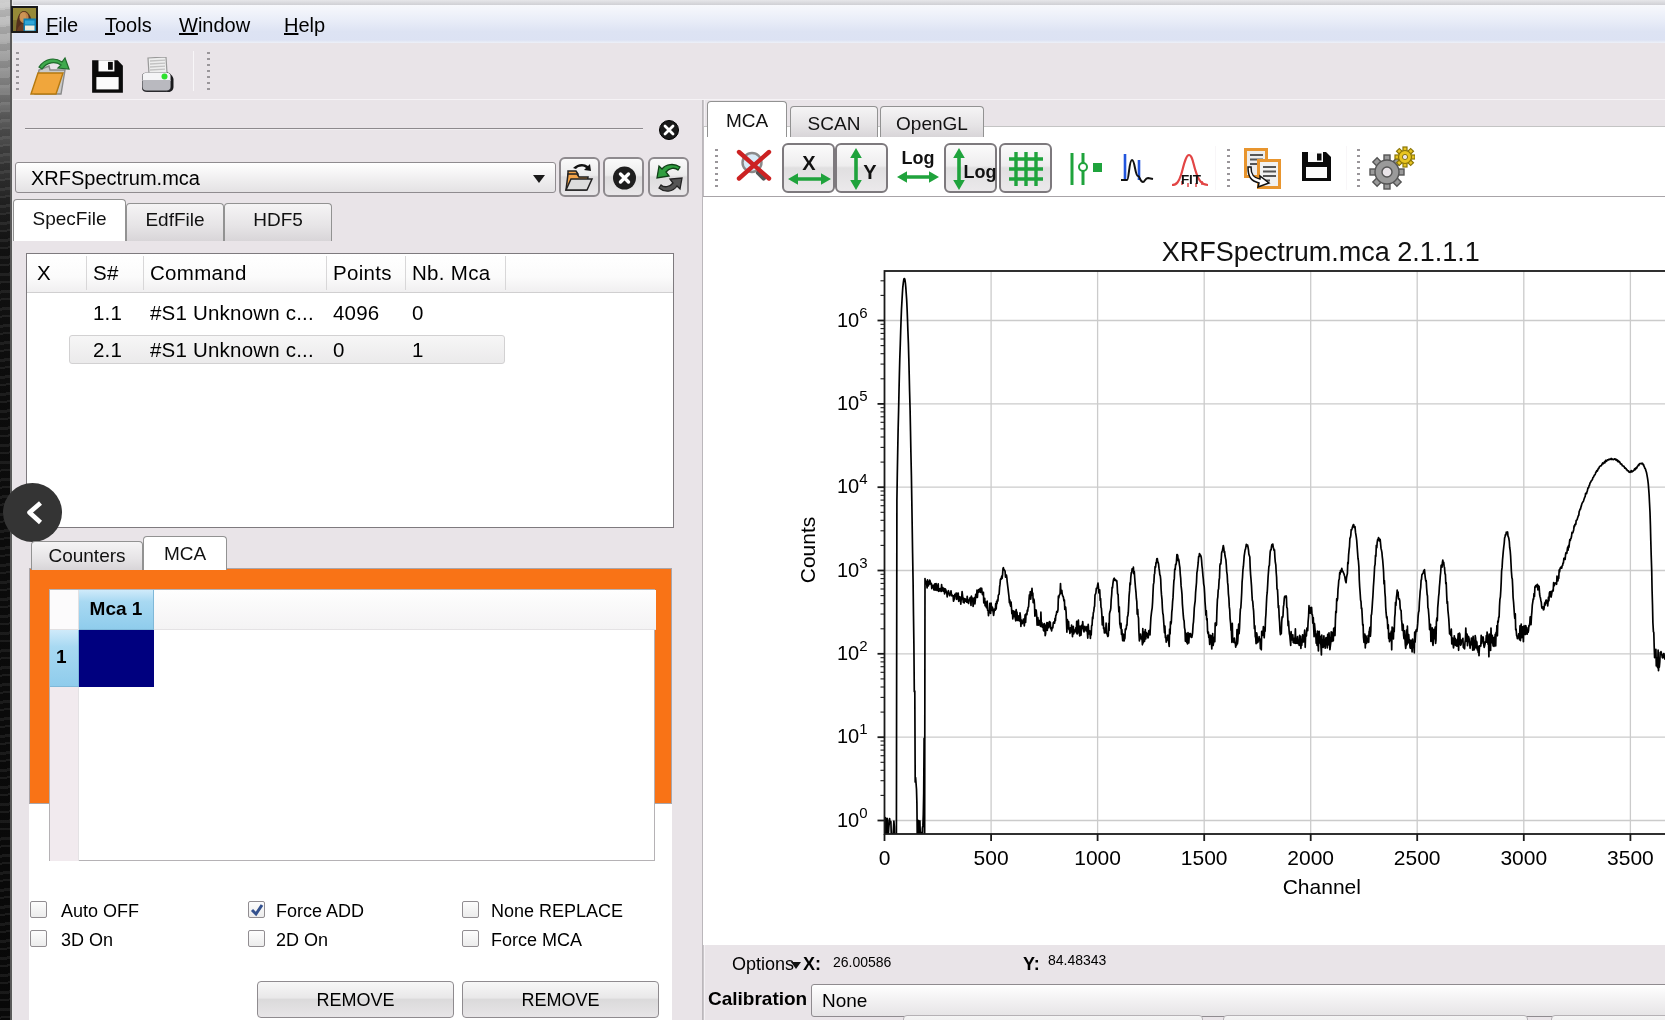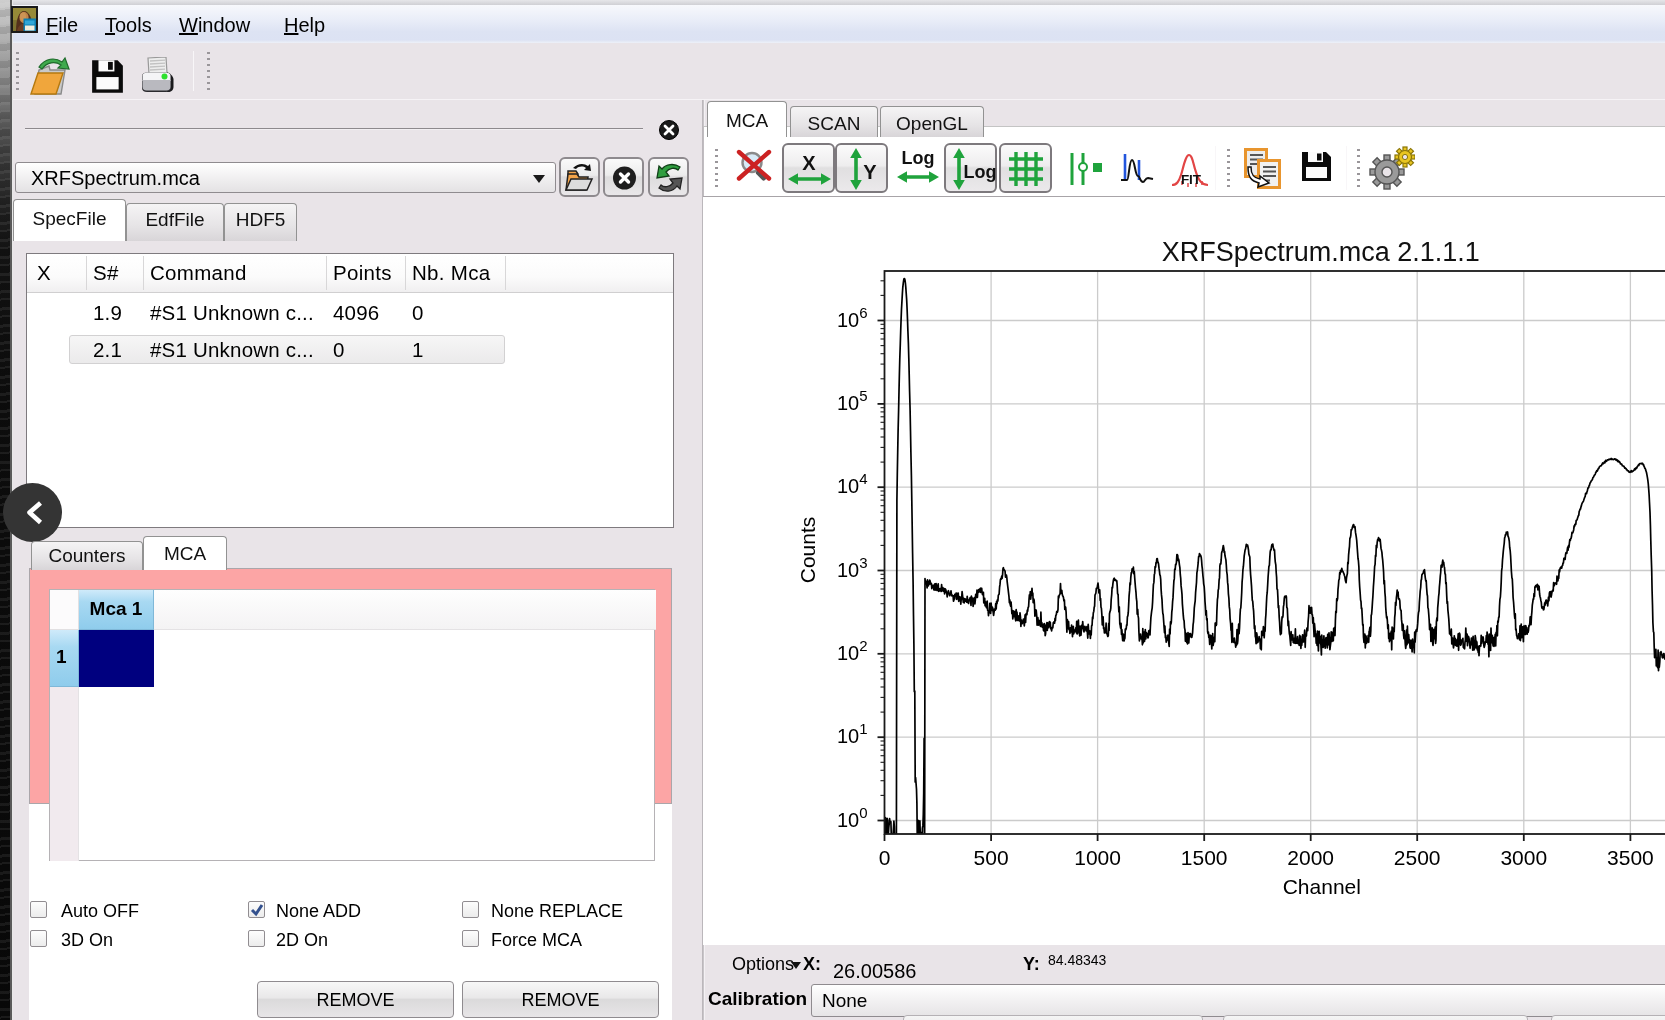--- a/index.html
+++ b/index.html
@@ -32,34 +32,34 @@
 #srcclose{left:646px;top:20px;width:20px;height:20px}
 #combo{left:2px;top:62px;width:541px;height:31px;border:1px solid #8f8b8f;border-radius:3px;
   background:linear-gradient(#ffffff,#f1f0f1 50%,#e4e2e4);font-size:20px}
 #combo .txt{position:absolute;left:15px;top:4px}
 #combo .arr{position:absolute;right:10px;top:12px;width:0;height:0;border:6px solid rgba(0,0,0,0);border-top:8px solid #1a1a1a}
 .cbtn{position:absolute;top:57px;width:41px;height:40px;border:2px solid #8e8a8e;border-radius:6px;
   background:linear-gradient(#fafafa,#ececec 45%,#dddcdd 50%,#e9e7e9)}
 
 #tabSpec{left:0px;top:99px;width:113px;height:42px;font-size:19px;padding-top:8px}
 #tabEdf{left:113px;top:103px;width:98px;height:38px;font-size:19px;padding-top:5px}
-#tabHdf{left:211px;top:103px;width:73px;height:38px;font-size:19px;padding-top:5px}
+#tabHdf{left:211px;top:103px;width:108px;height:38px;font-size:19px;padding-top:5px}
 
 #bigtable{left:13px;top:153px;width:648px;height:275px;background:#fff;border:1px solid #7e7a7e}
 #bigtable .hdr{position:absolute;left:0;top:0;width:646px;height:39px;
   background:linear-gradient(#ffffff,#fbfbfb 60%,#f0eff0);border-bottom:1px solid #d0cfd0;font-size:20.5px;letter-spacing:0.3px}
 #bigtable .hc{position:absolute;top:7px}
 #bigtable .vsep{position:absolute;top:2px;width:1px;height:34px;background:#d8d7d8}
 #bigtable .cell{position:absolute;font-size:20.5px;letter-spacing:0.2px}
 #row2hl{position:absolute;left:42px;top:81px;width:436px;height:29px;border:1px solid #d2d1d2;border-radius:3px;
   background:linear-gradient(#f6f6f6,#ebeaeb)}
 
 #tabCounters{left:18px;top:441px;width:112px;height:29px;font-size:19px;padding-top:3px}
 #tabMca{left:130px;top:436px;width:84px;height:34px;font-size:19px;padding-top:6px}
-#groupbox{left:16px;top:468px;width:643px;height:236px;border:1px solid #aaa6aa;background:#fca5a5}
+#groupbox{left:16px;top:468px;width:643px;height:236px;border:1px solid #aaa6aa;background:#f97316}
 #mcatable{position:absolute;left:19px;top:20px;width:606px;height:272px;border:1px solid #b5b2b5;background:#fff}
 #mcatable .corner{position:absolute;left:0;top:0;width:29px;height:40px;background:#fcfbfc;border-right:1px solid #e2e0e2;border-bottom:1px solid #e2e0e2}
 #mcahdr{position:absolute;left:29px;top:0;width:75px;height:40px;
   background:linear-gradient(#cfeafa 0%,#a8d9f2 30%,#8fccec 100%);border-right:1px solid #7fb8d8;border-bottom:1px solid #7fb8d8;
   font-weight:bold;font-size:19px;text-align:center;padding-top:8px}
 #mcahdrrest{position:absolute;left:104px;top:0;width:502px;height:40px;background:linear-gradient(#fefefe,#f4f3f4);border-bottom:1px solid #e4e2e4}
 #mcarowh{position:absolute;left:0;top:40px;width:29px;height:57px;
   background:linear-gradient(#cfeafa 0%,#a8d9f2 30%,#8fccec 100%);border-right:1px solid #7fb8d8;border-bottom:1px solid #7fb8d8;
   font-weight:bold;font-size:19px;padding:16px 0 0 6px}
 #mcacell{position:absolute;left:29px;top:40px;width:75px;height:57px;background:#00007f}
@@ -173,21 +173,21 @@
         <span class="hc" style="left:123px">Command</span>
         <span class="hc" style="left:306px">Points</span>
         <span class="hc" style="left:385px">Nb. Mca</span>
         <div class="vsep" style="left:59px"></div>
         <div class="vsep" style="left:116px"></div>
         <div class="vsep" style="left:299px"></div>
         <div class="vsep" style="left:378px"></div>
         <div class="vsep" style="left:478px"></div>
       </div>
       <div id="row2hl"></div>
-      <span class="cell" style="left:66px;top:47px">1.9</span>
+      <span class="cell" style="left:66px;top:47px">1.1</span>
       <span class="cell" style="left:123px;top:47px">#S1 Unknown c...</span>
       <span class="cell" style="left:306px;top:47px">4096</span>
       <span class="cell" style="left:385px;top:47px">0</span>
       <span class="cell" style="left:66px;top:84px">2.1</span>
       <span class="cell" style="left:123px;top:84px">#S1 Unknown c...</span>
       <span class="cell" style="left:306px;top:84px">0</span>
       <span class="cell" style="left:385px;top:84px">1</span>
     </div>
     <div class="abs" style="left:16px;top:468px;width:643px;height:452px;background:#fff"></div>
     <div class="tab" id="tabCounters">Counters</div>
@@ -200,21 +200,21 @@
         <div id="mcarowh">1</div>
         <div id="mcacell"></div>
         <div id="mcarowrest"></div>
       </div>
     </div>
     <div class="ck" style="left:17px;top:801px"></div>
       <span class="lbl" style="left:48px;top:801px">Auto OFF</span>
     <div class="ck" style="left:235px;top:801px"><svg width="17" height="17" viewBox="0 0 17 17">
           <path d="M3,8 L7,12 L13,3" fill="none" stroke="#33518e" stroke-width="3"></path>
         </svg></div>
-      <span class="lbl" style="left:263px;top:801px">None ADD</span>
+      <span class="lbl" style="left:263px;top:801px">Force ADD</span>
     <div class="ck" style="left:449px;top:801px"></div>
       <span class="lbl" style="left:478px;top:801px">None REPLACE</span>
     <div class="ck" style="left:17px;top:830px"></div>
       <span class="lbl" style="left:48px;top:830px">3D On</span>
     <div class="ck" style="left:235px;top:830px"></div>
       <span class="lbl" style="left:263px;top:830px">2D On</span>
     <div class="ck" style="left:449px;top:830px"></div>
       <span class="lbl" style="left:478px;top:830px">Force MCA</span>
     <div class="bigbtn" style="left:244px;width:197px">REMOVE</div>
     <div class="bigbtn" style="left:449px;width:197px">REMOVE</div>
@@ -418,21 +418,21 @@
           <line x1="927.4" y1="637.0" x2="927.4" y2="644.0" stroke="#1a1a1a" stroke-width="1.8"></line>
           <text x="927.4" y="668.0" font-size="21" fill="#000" text-anchor="middle">3500</text>
           <text x="617.7" y="64.0" font-size="27" fill="#111" text-anchor="middle">XRFSpectrum.mca 2.1.1.1</text>
           <text x="618.8" y="697.0" font-size="21" fill="#000" text-anchor="middle">Channel</text>
           <text x="112.0" y="353.0" font-size="21" fill="#000" text-anchor="middle" transform="rotate(-90 112.0 353.0)">Counts</text>
         </svg></div>
     <div class="abs" id="optrow">
       <span class="lbl" style="left:29px;top:9px;font-size:18px">Options</span>
       <span class="abs" style="left:88px;top:17px;width:0;height:0;border:5px solid rgba(0,0,0,0);border-top:7px solid #111"></span>
       <span class="lbl" style="left:100px;top:9px;font-size:18px;font-weight:bold">X:</span>
-      <span class="lbl" style="left:130px;top:15px;font-size:20px">26.00586</span>
+      <span class="lbl" style="left:130px;top:9px;font-size:14px">26.00586</span>
       <span class="lbl" style="left:320px;top:9px;font-size:18px;font-weight:bold">Y:</span>
       <span class="lbl" style="left:345px;top:7px;font-size:14px">84.48343</span>
     </div>
     <div class="abs" id="calrow">
       <span class="lbl" style="left:5px;top:8px;font-size:19px;font-weight:bold">Calibration</span>
       <div id="calcombo">
           <span style="position:absolute;left:10px;top:5px">None</span>
         </div>
     </div>
     <div class="ghostbtn" style="left:200px;top:915px;width:300px"></div>

